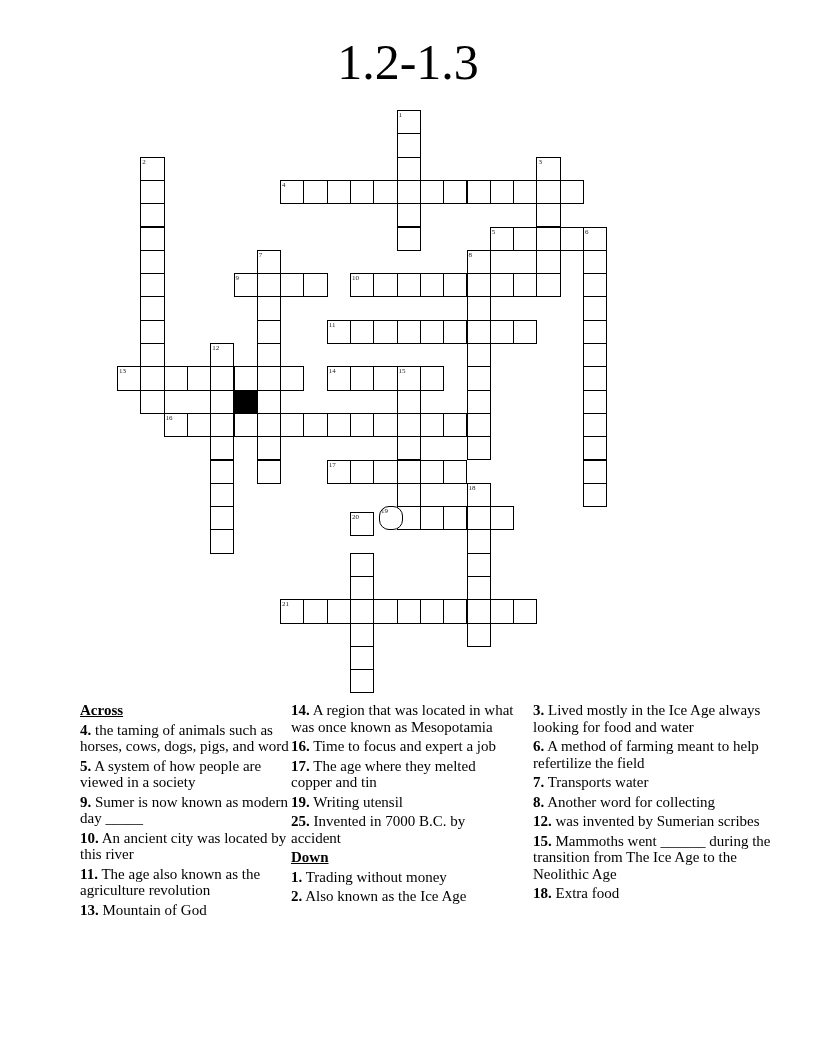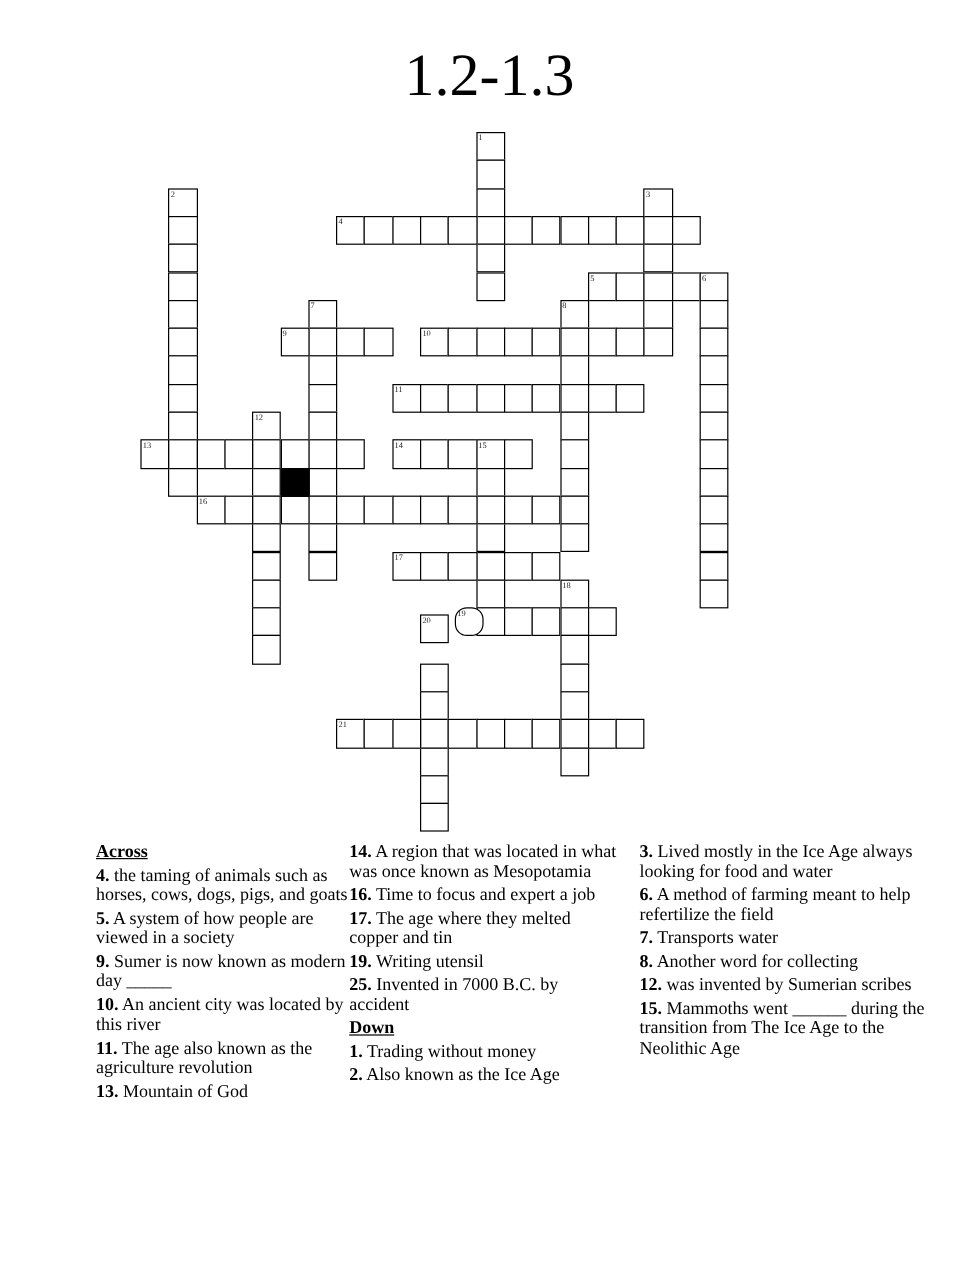--- a/index.html
+++ b/index.html
@@ -271,21 +271,21 @@
     <div class="cell" style="left: 396.6px; top: 599.3px;"></div>
     <div class="cell" style="left: 419.9px; top: 599.3px;"></div>
     <div class="cell" style="left: 443.2px; top: 599.3px;"></div>
     <div class="cell" style="left: 489.8px; top: 599.3px;"></div>
     <div class="cell" style="left: 513.1px; top: 599.3px;"></div>
     <div class="cell black" style="left: 233.5px; top: 389.6px;"></div>
   </div>
 
 <div class="clues col1">
   <div class="heading">Across</div>
-  <div class="clue"><b>4.</b> <span>the taming of animals such as horses, cows, dogs, pigs, and goats</span></div>
+  <div class="clue"><b>4.</b> <span>the taming of animals such as horses, cows, dogs, pigs, and word</span></div>
   <div class="clue"><b>5.</b> <span>A system of how people are viewed in a society</span></div>
   <div class="clue"><b>9.</b> <span>Sumer is now known as modern day _____</span></div>
   <div class="clue"><b>10.</b> <span>An ancient city was located by this river</span></div>
   <div class="clue"><b>11.</b> <span>The age also known as the agriculture revolution</span></div>
   <div class="clue"><b>13.</b> <span>Mountain of God</span></div>
 </div>
 
 <div class="clues col2">
   <div class="clue"><b>14.</b> <span>A region that was located in what was once known as Mesopotamia</span></div>
   <div class="clue"><b>16.</b> <span>Time to focus and expert a job</span></div>
@@ -297,13 +297,14 @@
   <div class="clue"><b>2.</b> <span>Also known as the Ice Age</span></div>
 </div>
 
 <div class="clues col3">
   <div class="clue"><b>3.</b> <span>Lived mostly in the Ice Age always looking for food and water</span></div>
   <div class="clue"><b>6.</b> <span>A method of farming meant to help refertilize the field</span></div>
   <div class="clue"><b>7.</b> <span>Transports water</span></div>
   <div class="clue"><b>8.</b> <span>Another word for collecting</span></div>
   <div class="clue"><b>12.</b> <span>was invented by Sumerian scribes</span></div>
   <div class="clue"><b>15.</b> <span>Mammoths went ______ during the transition from The Ice Age to the Neolithic Age</span></div>
+  <div class="clue"><b>18.</b> <span>Extra food</span></div>
 </div>
 
 </body></html>

